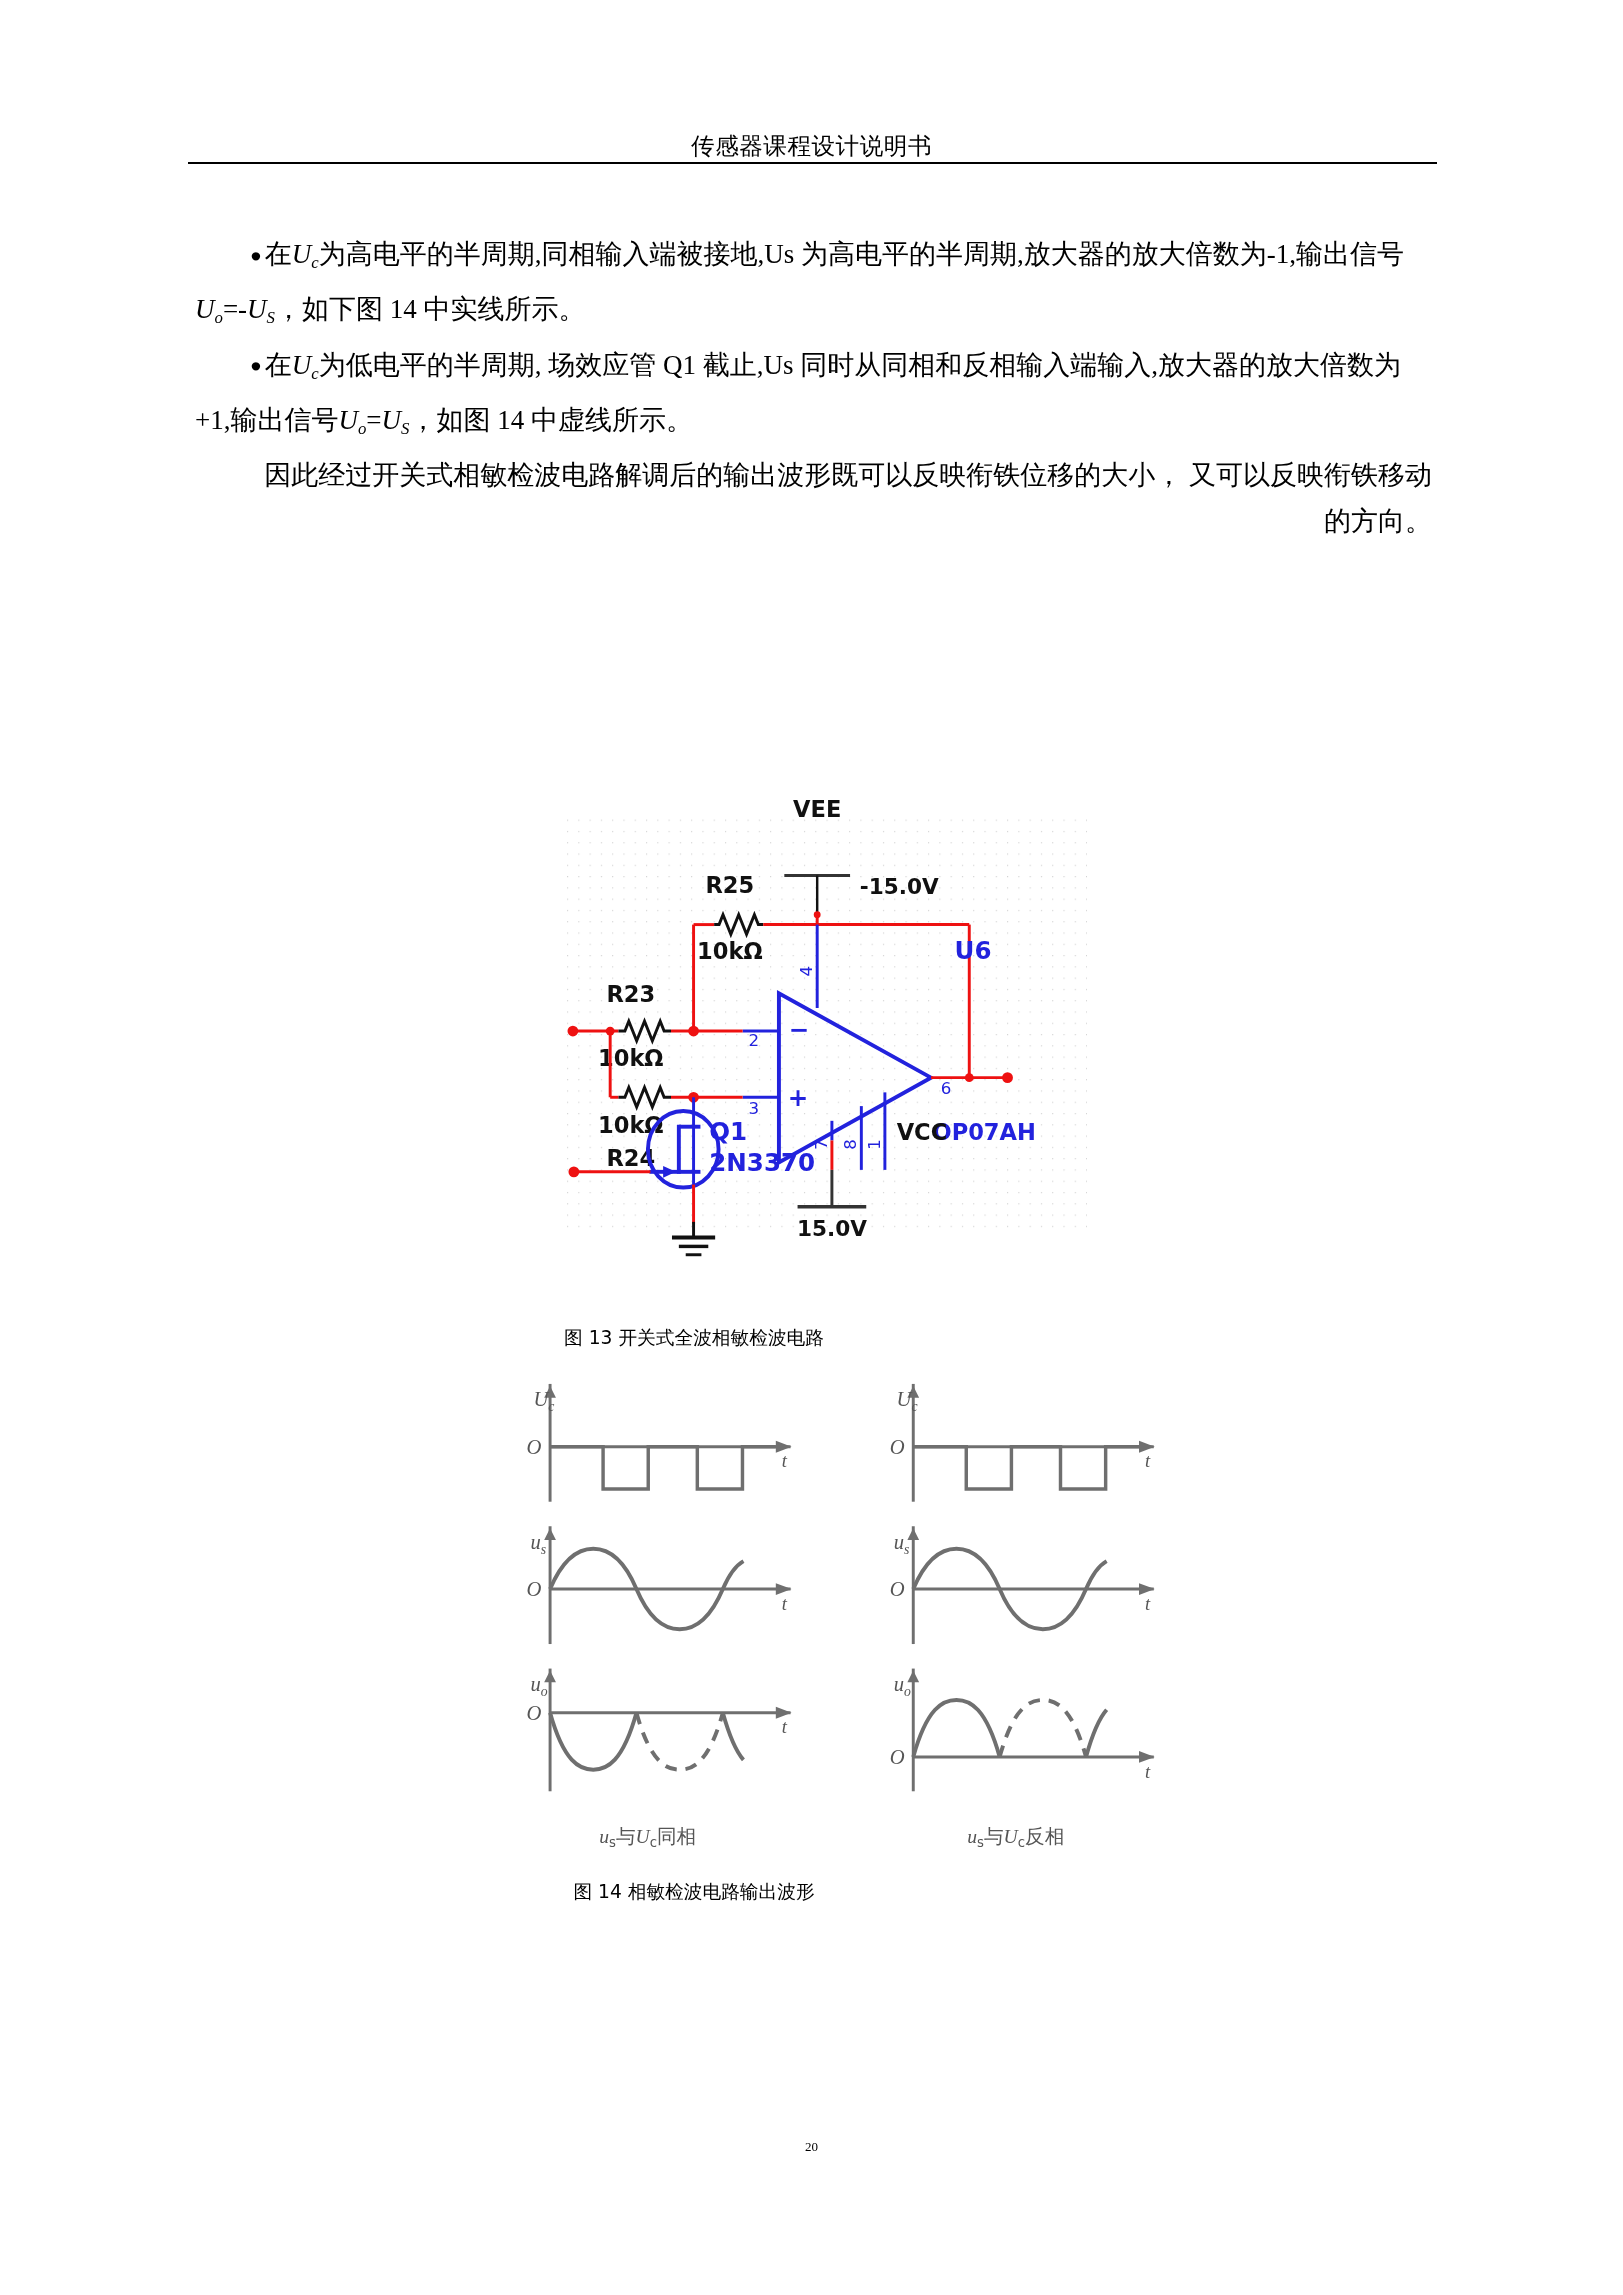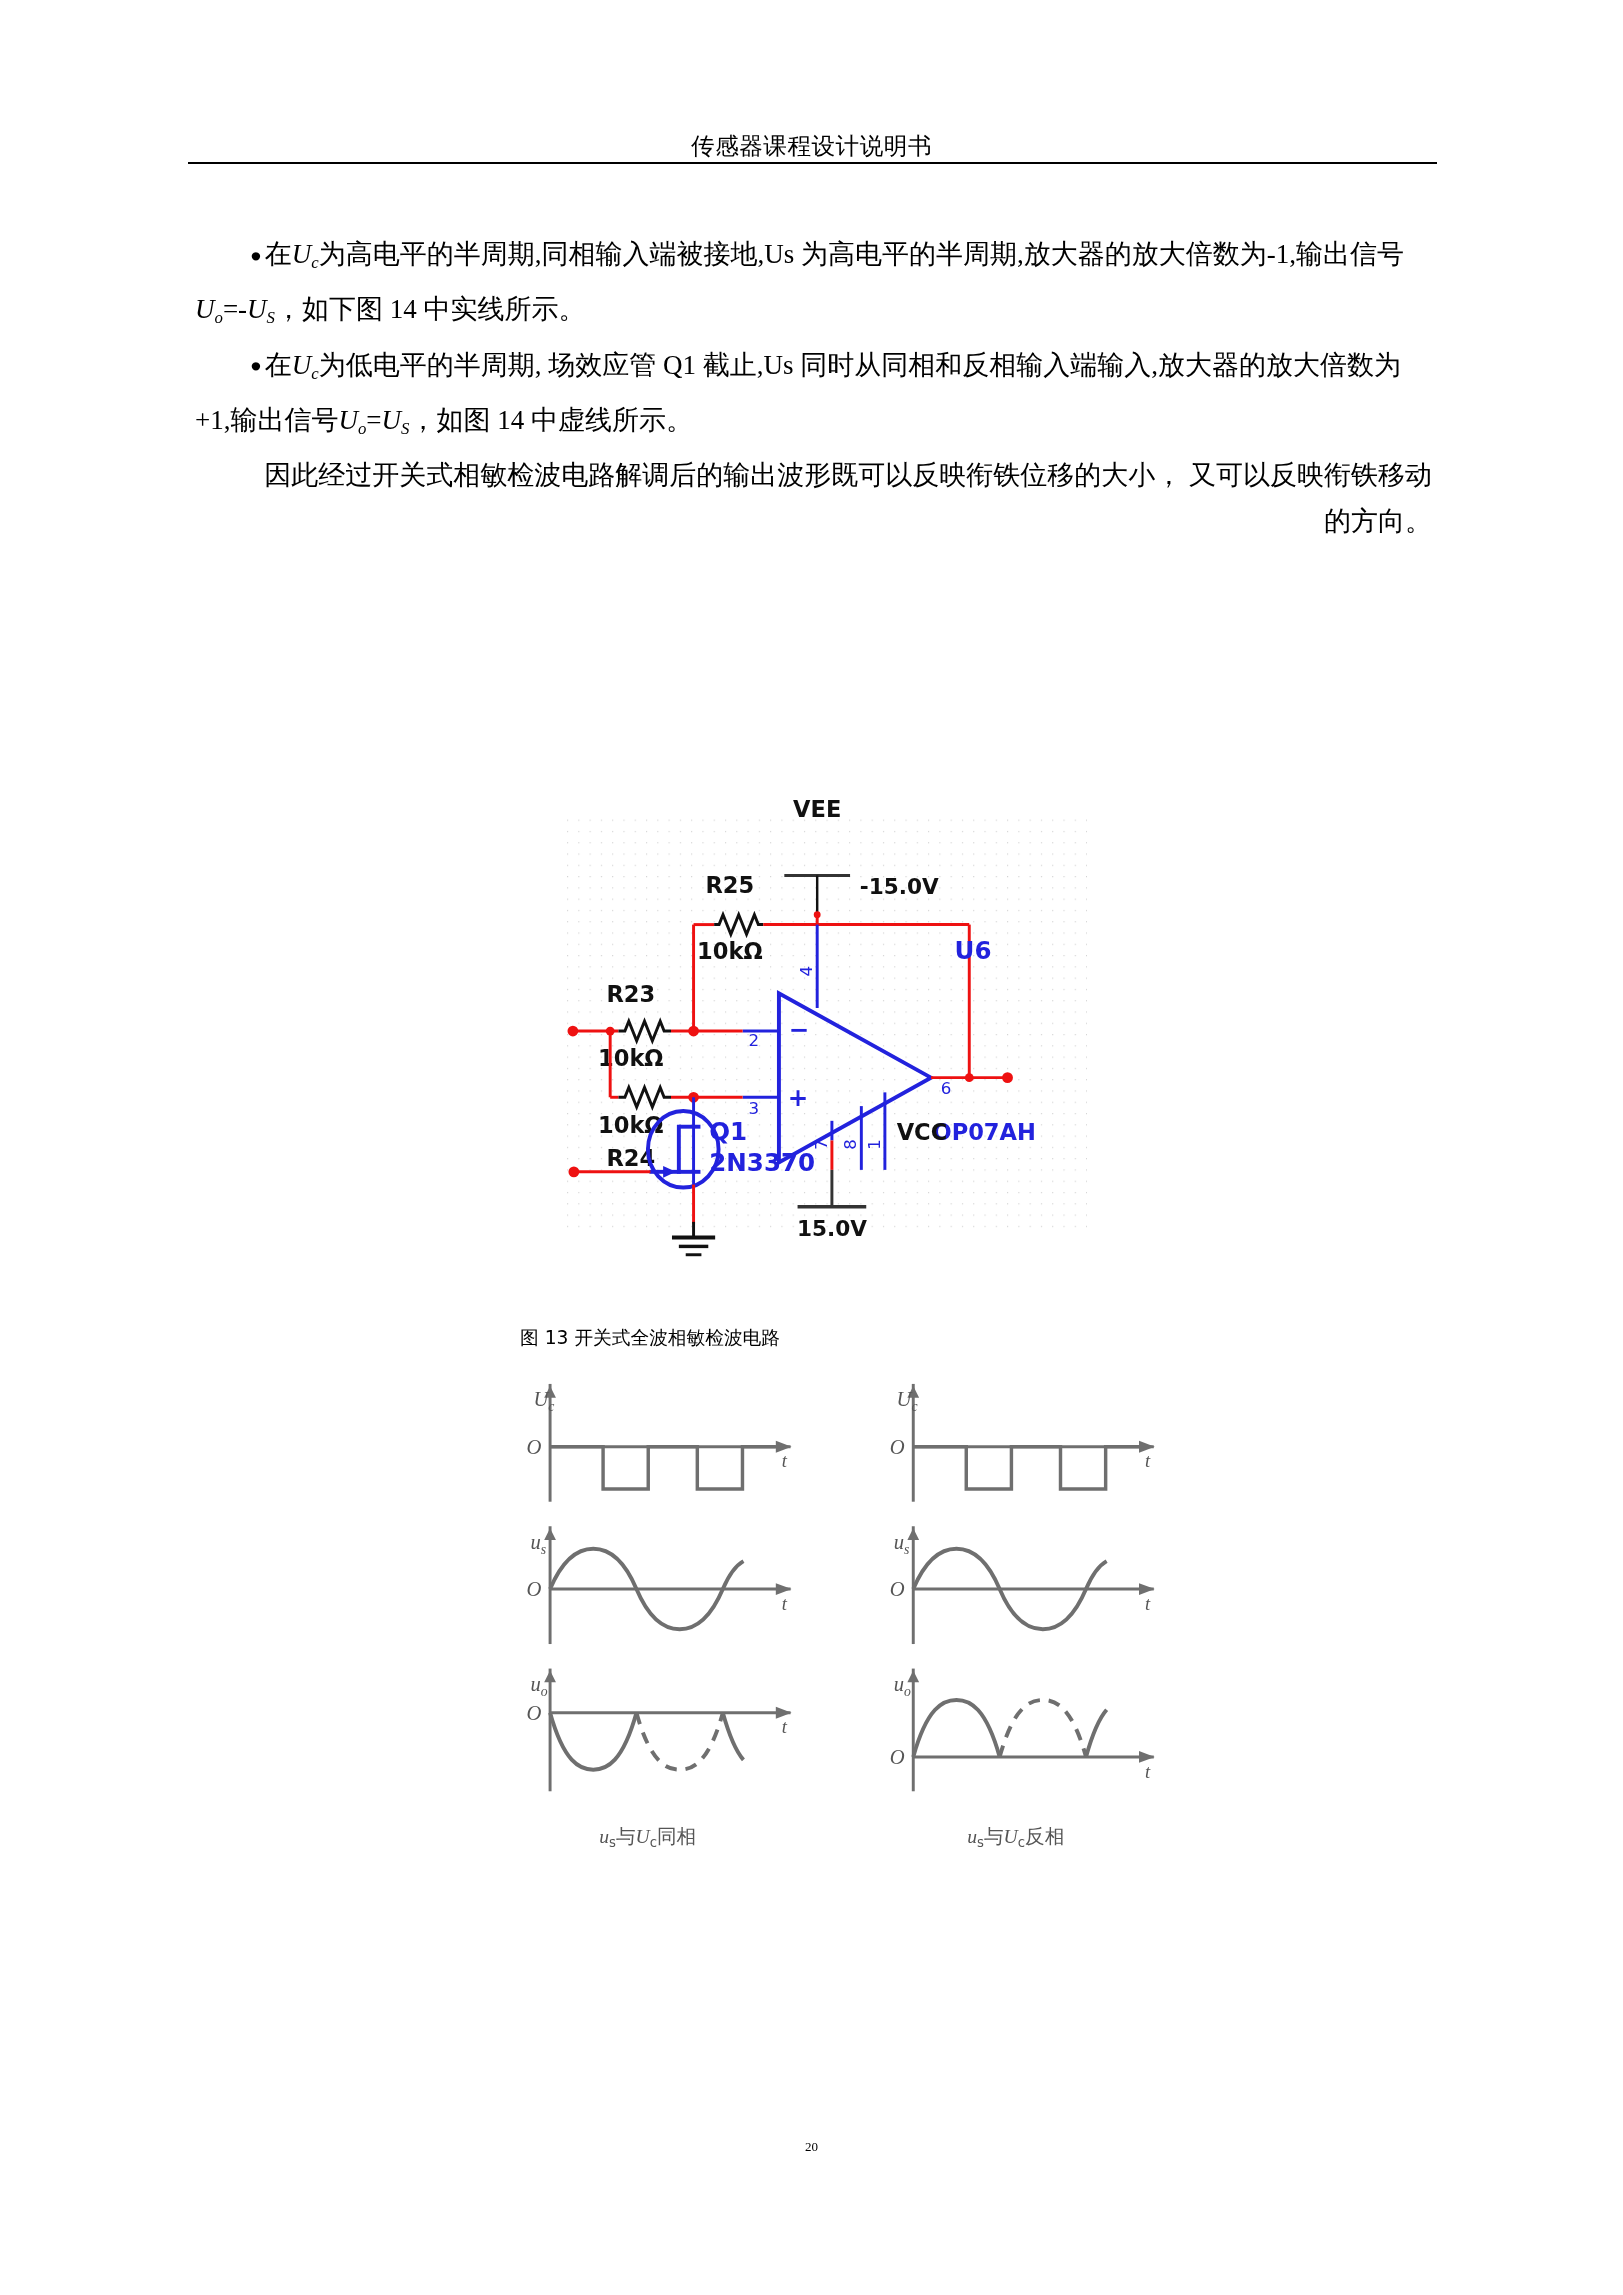--- a/index.html
+++ b/index.html
@@ -39,21 +39,21 @@
   i.var { font-family:"Liberation Serif", serif; font-style:italic; }
   sub.sb { font-size:0.62em; font-style:italic; vertical-align:-0.32em; }
 
   
   .circuit-wrap {
     position:absolute; left:567px; top:797px; width:520px; height:525px;
   }
   .circuit-wrap svg { display:block; }
   .fig-caption {
     position:absolute; width:1300px; left:0; text-align:center;
-    font-family:"DejaVu Sans", sans-serif; font-size:18.7px;
+    font-family:"DejaVu Sans", sans-serif; font-size:18.7px;padding-left:44px;
   }
   #cap13 { top:1325px; }
   #cap14 { top:1879px; }
 
   
   .wave-wrap {
     position:absolute; left:501px; top:1369px; width:746px; height:501px;
   }
   .wave-wrap svg { display:block; }
 
@@ -281,17 +281,18 @@
 
       <text x="200" y="965" font-family="DejaVu Sans, sans-serif" font-size="40" fill="#555" stroke="none">
         <tspan font-family="Liberation Serif, serif" font-style="italic">u</tspan><tspan font-size="27" dy="9">s</tspan><tspan dy="-9">与</tspan><tspan font-family="Liberation Serif, serif" font-style="italic">U</tspan><tspan font-size="27" dy="9">c</tspan><tspan dy="-9">同相</tspan>
       </text>
       <text x="950" y="965" font-family="DejaVu Sans, sans-serif" font-size="40" fill="#555" stroke="none">
         <tspan font-family="Liberation Serif, serif" font-style="italic">u</tspan><tspan font-size="27" dy="9">s</tspan><tspan dy="-9">与</tspan><tspan font-family="Liberation Serif, serif" font-style="italic">U</tspan><tspan font-size="27" dy="9">c</tspan><tspan dy="-9">反相</tspan>
       </text>
     </svg>
   </div>
 
+  <div class="fig-caption" id="cap14">图 14 相敏检波电路输出波形</div>
 
   <div class="page-number">20</div>
 
 </div>
 
 
 </body></html>

